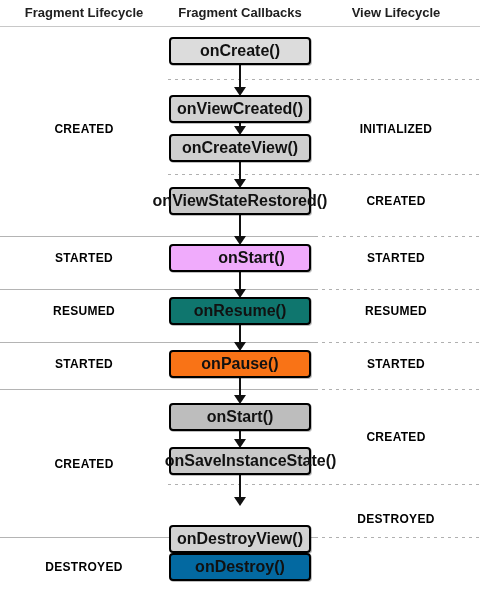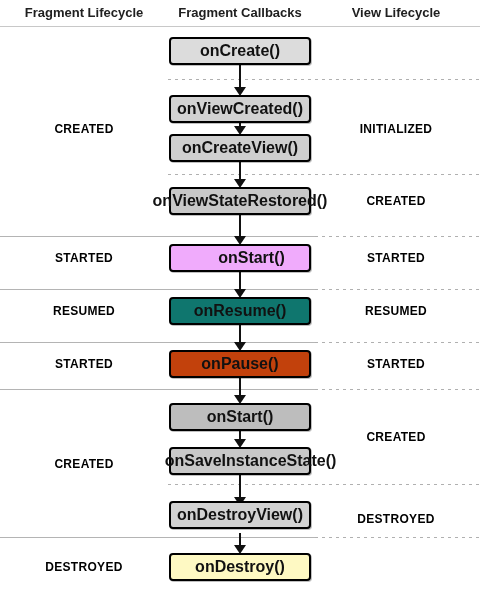--- a/index.html
+++ b/index.html
@@ -180,20 +180,20 @@
       <div class="state-label right" style="top: 430px;">CREATED</div>
       <div class="state-label right" style="top: 512px;">DESTROYED</div>
     </div>
   <div id="layer-boxes">
       <div class="callback-box" style="top: 37px; background: rgb(220, 220, 220);">onCreate()</div>
       <div class="callback-box" style="top: 95px; background: rgb(210, 210, 210);">onViewCreated()</div>
       <div class="callback-box" style="top: 134px; background: rgb(207, 207, 207);">onCreateView()</div>
       <div class="callback-box" style="top: 187px; background: rgb(200, 200, 200);">onViewStateRestored()</div>
       <div class="callback-box" style="top: 244px; background: #f0abfc; padding-left: 23px;">onStart()</div>
       <div class="callback-box" style="top: 297px; background: #0f766e;">onResume()</div>
-      <div class="callback-box" style="top: 350px; background: #c2410c;">onPause()</div>
+      <div class="callback-box" style="top: 350px; background: #f97316;">onPause()</div>
       <div class="callback-box" style="top: 403px; background: rgb(189, 189, 189);">onStart()</div>
       <div class="callback-box" style="top: 447px; background: rgb(200, 200, 200); padding-left: 21px;">onSaveInstanceState()</div>
-      <div class="callback-box" style="top: 501px; background: rgb(210, 210, 210);">onDestroyView()</div>
-      <div class="callback-box" style="top: 553px; background: #fef9c3;">onDestroy()</div>
+      <div class="callback-box" style="top: 525px; background: rgb(210, 210, 210);">onDestroyView()</div>
+      <div class="callback-box" style="top: 553px; background: #0369a1;">onDestroy()</div>
     </div>
 
 </div>
 
 </body></html>

